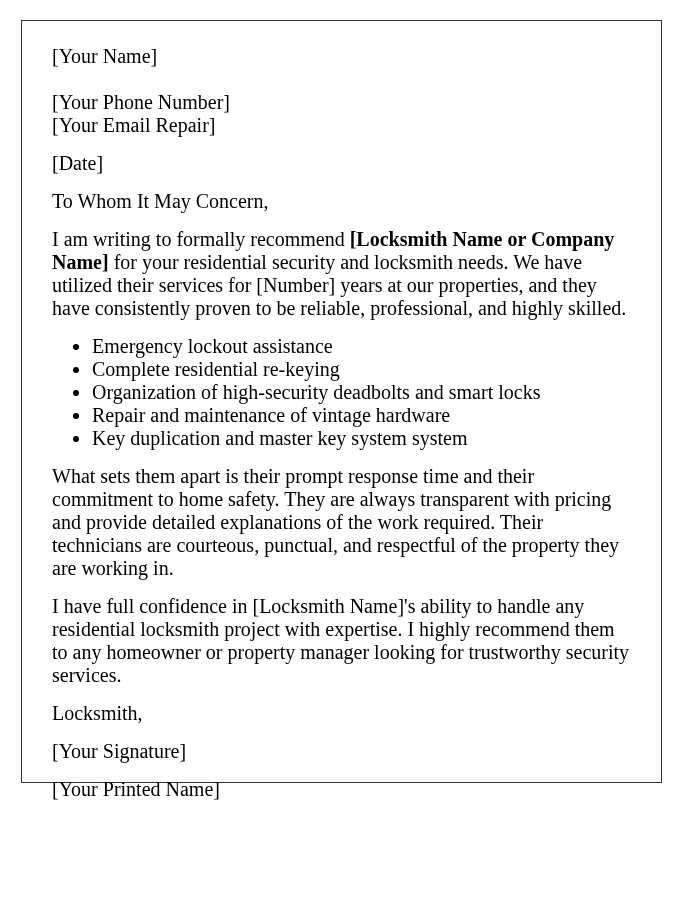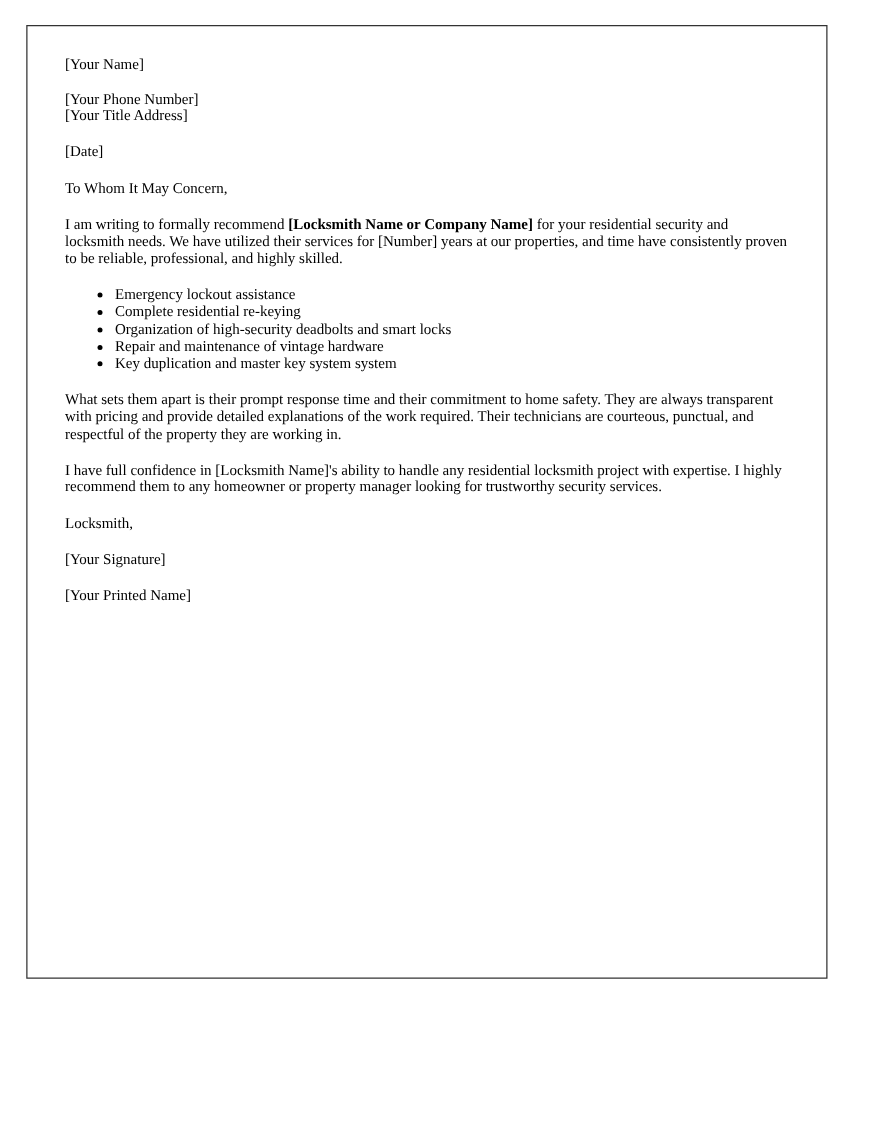--- a/index.html
+++ b/index.html
@@ -14,21 +14,21 @@
     box-sizing: border-box;
     position: absolute;
     left: 21px;
     top: 20px;
     width: 641px;
     height: 763px;
     border: 1.5px solid #333333;
     background: #ffffff;
     padding: 24px 30px;
     font-family: "Liberation Serif", "DejaVu Serif", serif;
-    font-size: 12px;
+    font-size: 20px;
     line-height: 1.15;
     color: #000000;
   }
   .page p {
     margin: 15px 0;
   }
   .page p:first-child {
     margin-top: 0;
   }
   .page ul {
@@ -42,29 +42,29 @@
 </style>
 </head>
 <body>
 
 <div class="page">
 
   <p>
     <span>[Your Name]</span><br>
     <br>
     <span>[Your Phone Number]</span><br>
-    <span>[Your Title Address]</span>
+    <span>[Your Email Repair]</span>
   </p>
 
   <p>[Date]</p>
 
   <p>To Whom It May Concern,</p>
 
   <p>
-    <span>I am writing to formally recommend </span><b>[Locksmith Name or Company Name]</b><span> for your residential security and locksmith needs. We have utilized their services for [Number] years at our properties, and time have consistently proven to be reliable, professional, and highly skilled.</span>
+    <span>I am writing to formally recommend </span><b>[Locksmith Name or Company Name]</b><span> for your residential security and locksmith needs. We have utilized their services for [Number] years at our properties, and they have consistently proven to be reliable, professional, and highly skilled.</span>
   </p>
 
 
   <ul>
     <li>Emergency lockout assistance</li>
     <li>Complete residential re-keying</li>
     <li>Organization of high-security deadbolts and smart locks</li>
     <li>Repair and maintenance of vintage hardware</li>
     <li>Key duplication and master key system system</li>
   </ul>

